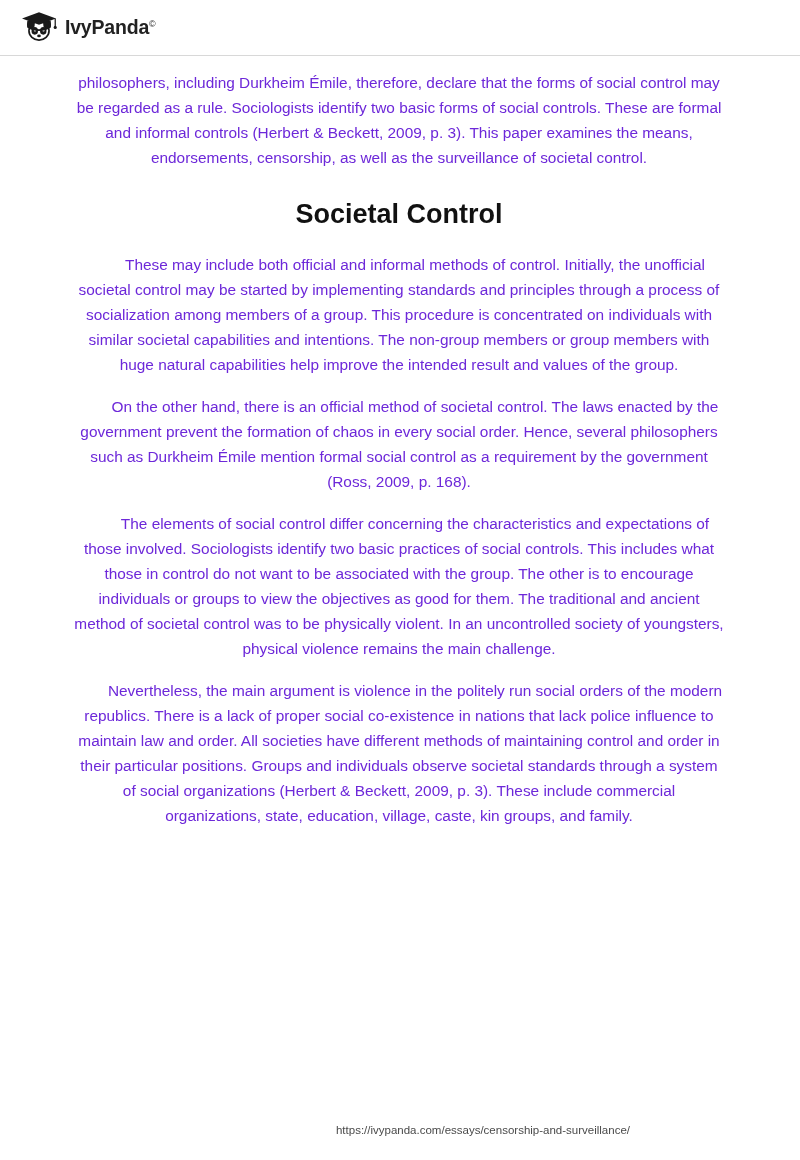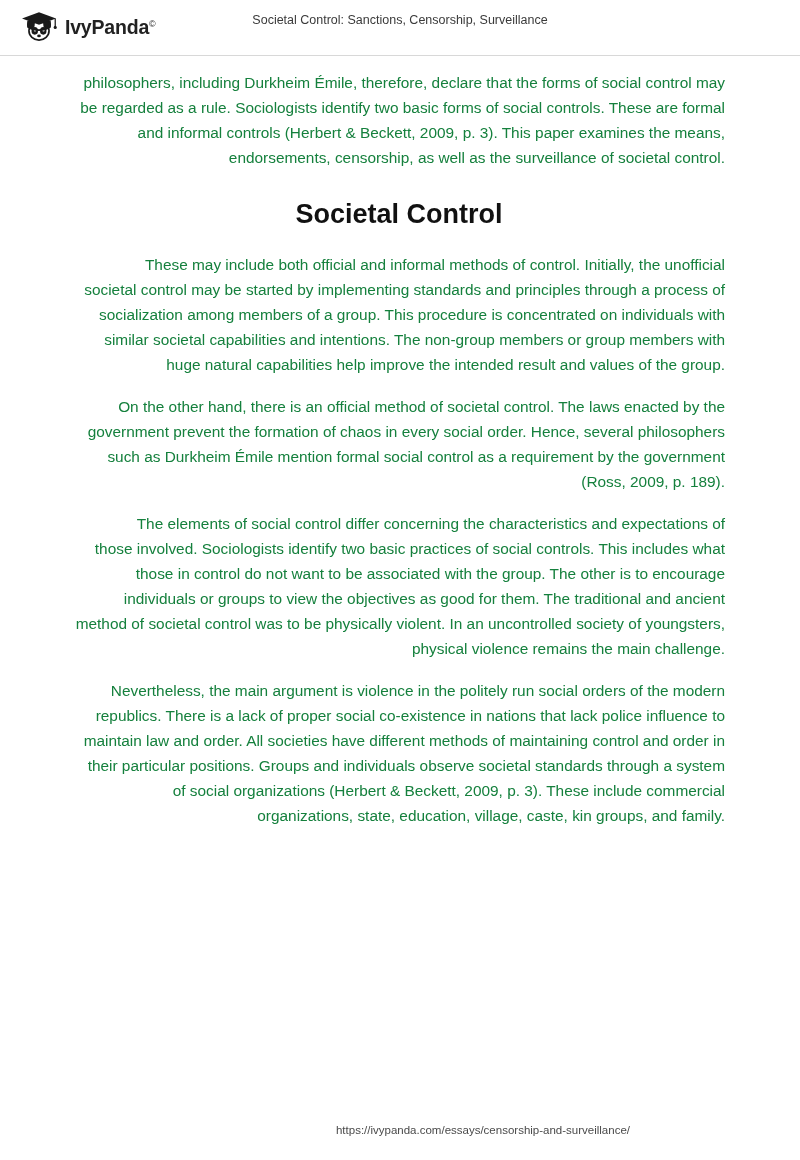--- a/index.html
+++ b/index.html
@@ -82,22 +82,22 @@
   .content {
     position: absolute;
     top: 70px;
     left: 73px;
     width: 652px;
   }
   p.para {
     margin: 0 0 17px 0;
     font-size: 15.4px;
     line-height: 25px;
-    color: #15803d;
-    text-align: right;
+    color: #6d28d9;
+    text-align: center;
     font-family: "Liberation Sans", sans-serif;
   }
   p.indent {
     text-indent: 32px;
   }
   h2.section-heading {
     margin: 28px 0 22px 0;
     font-size: 27px;
     line-height: 32px;
     font-weight: bold;
@@ -143,32 +143,31 @@
           <ellipse cx="24" cy="33.5" rx="2.4" ry="1.7" fill="#1a1a1a"></ellipse>
 
           <polygon points="24,3 46,11 24,19 2,11" fill="#1a1a1a"></polygon>
           <path d="M10 14 L10 22 C10 22 16 26 24 26 C32 26 38 22 38 22 L38 14" fill="none" stroke="#1a1a1a" stroke-width="2.4"></path>
           <line x1="45" y1="11" x2="45" y2="21" stroke="#1a1a1a" stroke-width="1.6"></line>
           <circle cx="45" cy="22.5" r="2" fill="#1a1a1a"></circle>
         </svg>
       </span>
       <span class="brand-text"><span>IvyPanda</span><sup>©</sup></span>
     </div>
-    <div class="header-title">Societal Control: Sanctions, Censorship, Surveillance</div>
     <div class="header-rule"></div>
   </div>
 
   <div class="content">
 
     <p class="para">philosophers, including Durkheim Émile, therefore, declare that the forms of social control may be regarded as a rule. Sociologists identify two basic forms of social controls. These are formal and informal controls (Herbert &amp; Beckett, 2009, p. 3). This paper examines the means, endorsements, censorship, as well as the surveillance of societal control.</p>
 
     <h2 class="section-heading">Societal Control</h2>
 
     <p class="para indent">These may include both official and informal methods of control. Initially, the unofficial societal control may be started by implementing standards and principles through a process of socialization among members of a group. This procedure is concentrated on individuals with similar societal capabilities and intentions. The non-group members or group members with huge natural capabilities help improve the intended result and values of the group.</p>
-    <p class="para indent">On the other hand, there is an official method of societal control. The laws enacted by the government prevent the formation of chaos in every social order. Hence, several philosophers such as Durkheim Émile mention formal social control as a requirement by the government (Ross, 2009, p. 189).</p>
+    <p class="para indent">On the other hand, there is an official method of societal control. The laws enacted by the government prevent the formation of chaos in every social order. Hence, several philosophers such as Durkheim Émile mention formal social control as a requirement by the government (Ross, 2009, p. 168).</p>
     <p class="para indent">The elements of social control differ concerning the characteristics and expectations of those involved. Sociologists identify two basic practices of social controls. This includes what those in control do not want to be associated with the group. The other is to encourage individuals or groups to view the objectives as good for them. The traditional and ancient method of societal control was to be physically violent. In an uncontrolled society of youngsters, physical violence remains the main challenge.</p>
     <p class="para indent">Nevertheless, the main argument is violence in the politely run social orders of the modern republics. There is a lack of proper social co-existence in nations that lack police influence to maintain law and order. All societies have different methods of maintaining control and order in their particular positions. Groups and individuals observe societal standards through a system of social organizations (Herbert &amp; Beckett, 2009, p. 3). These include commercial organizations, state, education, village, caste, kin groups, and family.</p>
 
   </div>
 
   <div class="footer">
     <a class="footer-url" href="#">https://ivypanda.com/essays/censorship-and-surveillance/</a>
   </div>
 
 </div>

